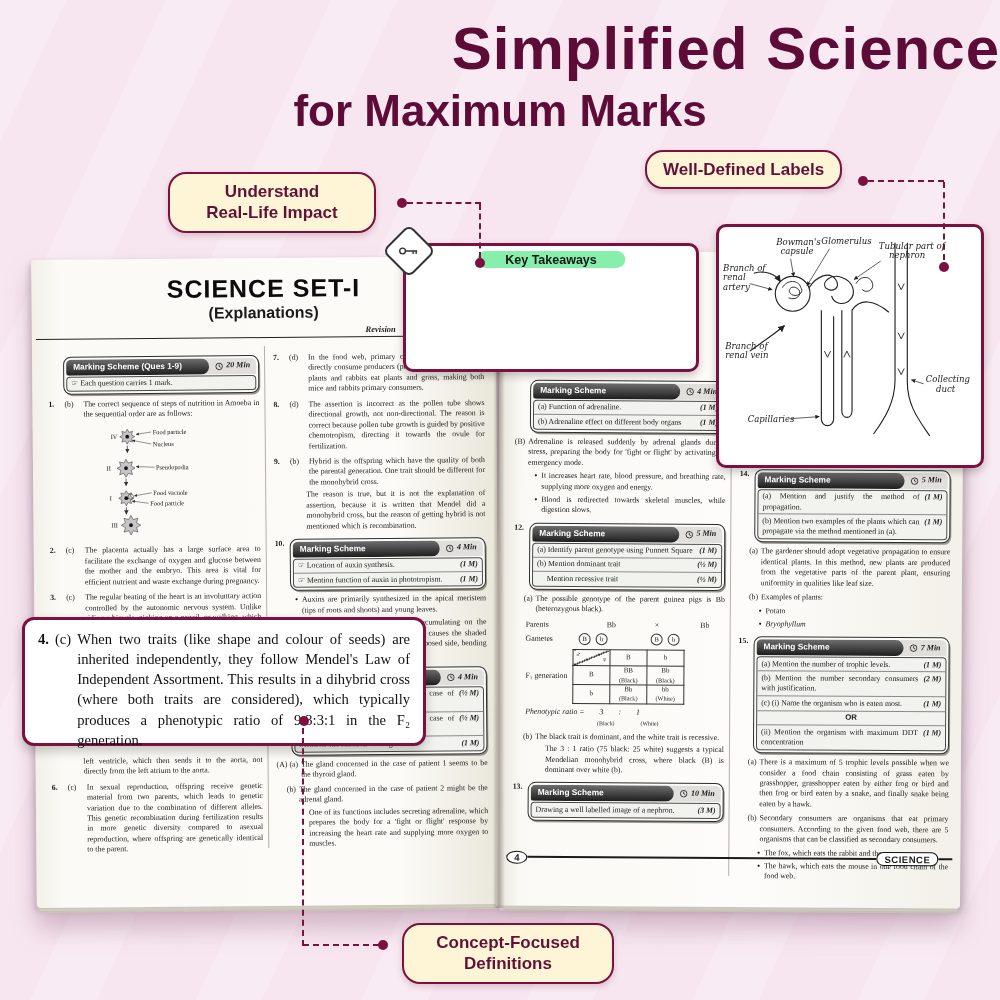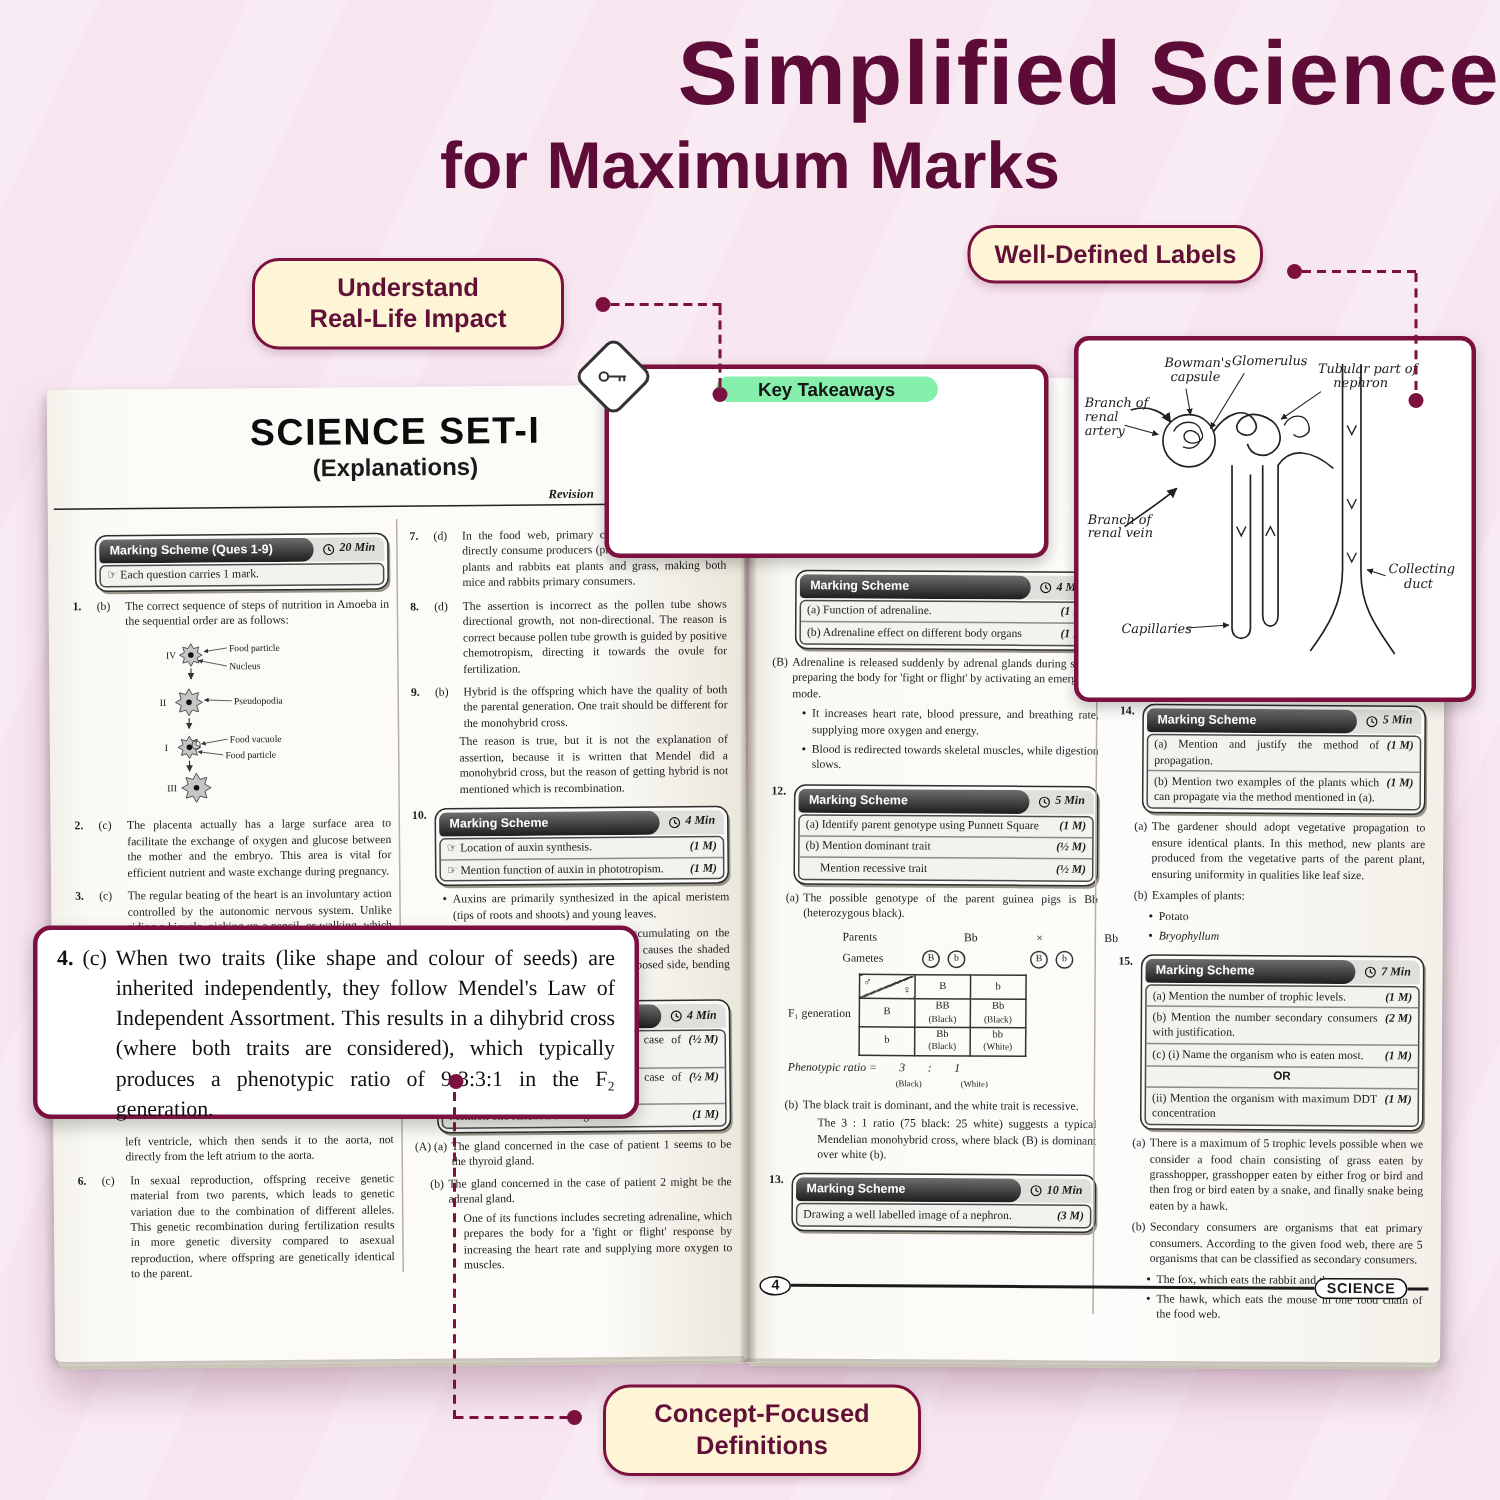--- a/index.html
+++ b/index.html
@@ -83,21 +83,21 @@
   .ms-time i{font-family:"Liberation Serif",serif;font-weight:700;font-size:8px;}
   .ms-body{border:1px solid #4a4a4a;border-radius:4px;background:#f2f2ee;margin-top:1px;}
   .ms-row{display:flex;justify-content:space-between;padding:1.5px 4px;border-top:.8px solid #8a8a8a;}
   .ms-row:first-child{border-top:none;}
   .ms-rtxt{flex:1;}
   .ms-mark{font-style:italic;font-weight:700;white-space:nowrap;margin-left:5px;}
   .ms-or{display:block;text-align:center;font-weight:700;font-family:"Liberation Sans",sans-serif;}
   
   .pn{margin:5px 0 2px 12px;}
   .pn-line{display:flex;align-items:center;gap:5px;margin-top:3px;}
-  .pn-lab{width:48px;flex:none;margin-left:36px;}
+  .pn-lab{width:48px;flex:none;}
   .pn-p{margin-left:28px;}
   .pn-x{margin-left:34px;}
   .pn-p2{margin-left:36px;}
   .gam{display:inline-block;width:10px;height:10px;border:1px solid #333;border-radius:50%;
     text-align:center;line-height:10px;font-size:6.5px;}
   .gsep{margin-left:38px;}
   .pn-tbl-wrap{display:flex;align-items:center;gap:5px;margin-top:4px;}
   .pn-f1{flex:none;}
   table.pn-table{border-collapse:collapse;font-size:7px;}
   .pn-table td{border:1px solid #333;width:36px;height:15px;text-align:center;padding:0;}

